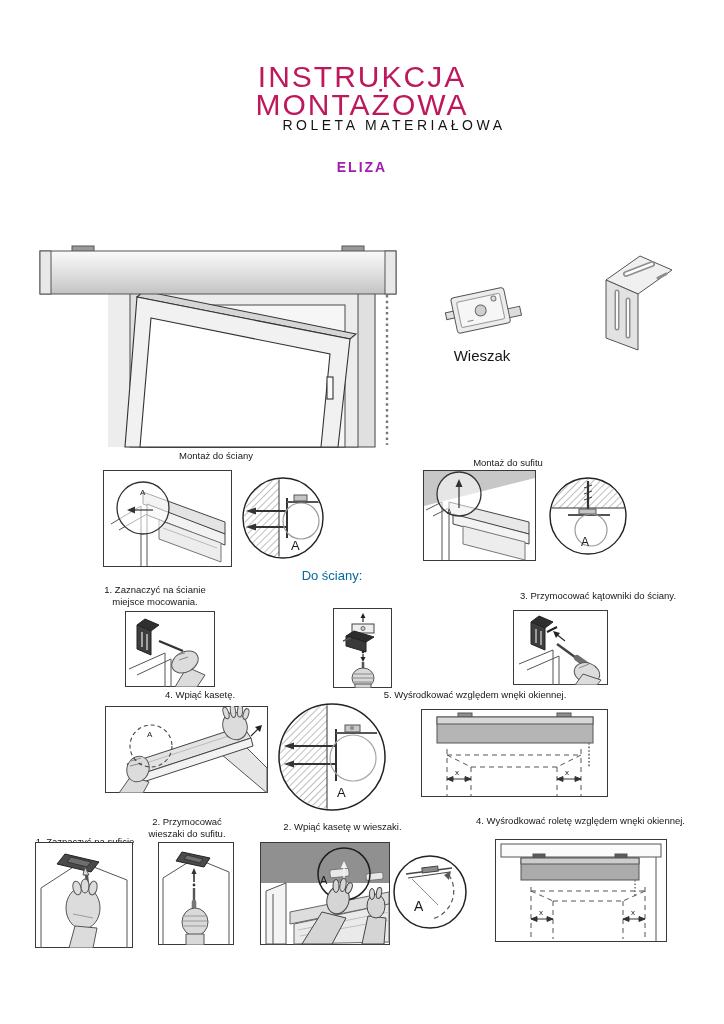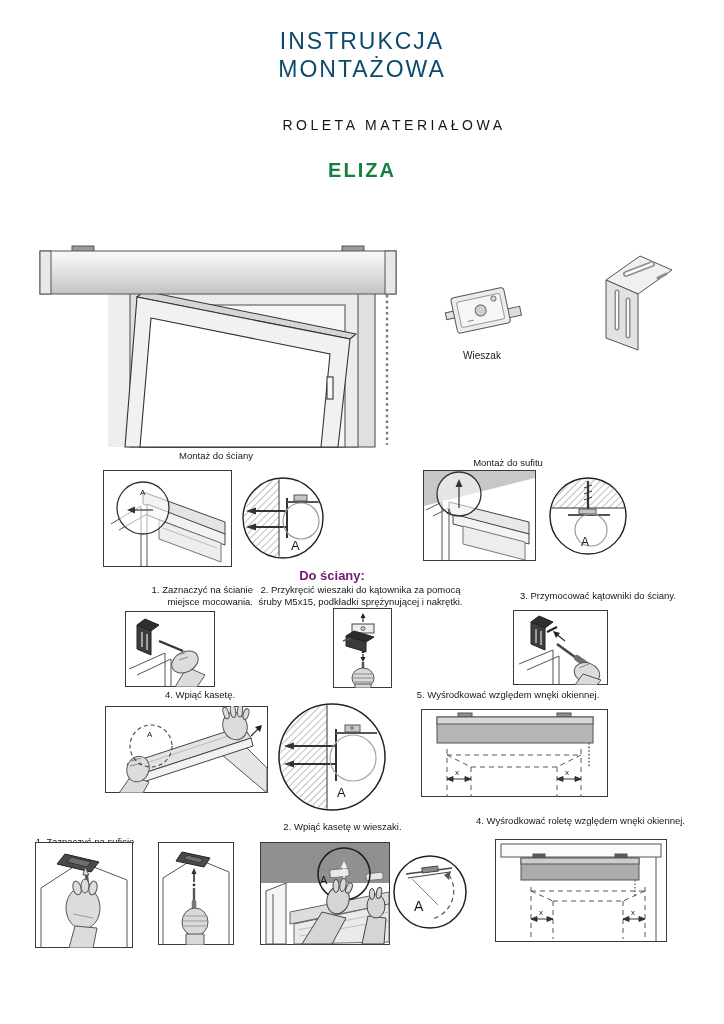--- a/index.html
+++ b/index.html
@@ -4,27 +4,27 @@
 <style>
   html,body{margin:0;padding:0;background:#888;}
   .page{
     position:relative;width:724px;height:1024px;background:#ffffff;
     font-family:"Liberation Sans","DejaVu Sans",sans-serif;color:#111;
     margin:0 auto;overflow:hidden;
   }
   .abs{position:absolute;}
   .center{text-align:center;}
   .pre{white-space:pre-line;}
-  .doc-title{font-size:23px;line-height:28px;letter-spacing:2px;color:#0c4a6e;}
+  .doc-title{font-size:30px;line-height:28px;letter-spacing:2px;color:#be185d;margin-top:36px;}
   .doc-subtitle{font-size:14px;letter-spacing:3.5px;color:#151515;}
-  .doc-product{font-size:20px;font-weight:bold;letter-spacing:2px;color:#15803d;text-align:center;}
+  .doc-product{font-size:14px;font-weight:bold;letter-spacing:2px;color:#a21caf;text-align:center;}
   .caption{font-size:9.5px;line-height:11.5px;color:#161616;}
-  .part-label{font-size:10px;line-height:11.5px;color:#161616;}
+  .part-label{font-size:15px;line-height:11.5px;color:#161616;}
   .panel-title{font-size:9.5px;color:#161616;}
-  .section-heading{font-size:13px;font-weight:bold;color:#701a75;}
+  .section-heading{font-size:13px;font-weight:normal;color:#0369a1;}
   svg{display:block;}
   svg text{font-family:"Liberation Sans","DejaVu Sans",sans-serif;fill:#1a1a1a;}
 </style>
 </head>
 <body>
 
 <div class="page">
 
   <div class="abs center doc-title pre" style="left:0;top:27;width:724px;top:27px;">INSTRUKCJA
 MONTAŻOWA</div>
@@ -188,24 +188,22 @@
       <g>
         <rect x="31" y="33" width="17" height="5" fill="#c4c4c4" stroke="#555"></rect>
         <line x1="20" y1="39" x2="62" y2="39" stroke="#555" stroke-width="2"></line>
         <circle cx="43" cy="54" r="16" fill="none" stroke="#9a9a9a" stroke-width="1.2"></circle>
       </g>
     </g>
     <text x="33" y="70" font-size="12">A</text>
   </svg>
 
   <div class="abs center section-heading" style="left:232px;top:568px;width:200px;">Do ściany:</div>
-  <div class="abs center caption pre" style="left:113px;top:584px;width:140px;text-align:right;">1. Zaznaczyć na ścianie
+  <div class="abs center caption pre" style="left:85px;top:584px;width:140px;">1. Zaznaczyć na ścianie
 miejsce mocowania.</div>
-  <div class="abs center caption pre" style="left:238px;top:584px;width:245px;">2. Przykręcić wieszaki do kątownika za pomocą
-śruby M5x15, podkładki sprężynującej i nakrętki.</div>
   <div class="abs center caption" style="left:487px;top:590px;width:222px;">3. Przymocować kątowniki do ściany.</div>
 
   <svg class="abs" style="left:125px;top:611px;" width="90" height="76" viewBox="0 0 90 76">
     <rect x="0.5" y="0.5" width="89" height="75" fill="#ffffff" stroke="#3a3a3a"></rect>
     <g>
       <polygon points="12,14 26,20 34,14 20,8" fill="#2f2f2f" stroke="#222"></polygon>
       <polygon points="12,14 26,20 26,44 12,38" fill="#3d3d3d" stroke="#222"></polygon>
       <line x1="17" y1="21" x2="17" y2="36" stroke="#cfcfcf" stroke-width="1.4"></line>
       <line x1="22" y1="23" x2="22" y2="39" stroke="#cfcfcf" stroke-width="1.4"></line>
     </g>
@@ -272,21 +270,21 @@
     <line x1="44" y1="34" x2="66" y2="50" stroke="#444" stroke-width="2.6"></line>
     <line x1="64" y1="48" x2="78" y2="58" stroke="#6e6e6e" stroke-width="6" stroke-linecap="round"></line>
     <g stroke="#555">
       <ellipse cx="74" cy="63" rx="13" ry="10" transform="rotate(20 74 63)" fill="#dcdcdc"></ellipse>
       <polygon points="62,75 70,64 88,70 84,75" fill="#dcdcdc"></polygon>
       <line x1="66" y1="58" x2="76" y2="54" stroke="#888"></line>
     </g>
   </svg>
 
   <div class="abs center caption" style="left:140px;top:689px;width:120px;">4. Wpiąć kasetę.</div>
-  <div class="abs center caption" style="left:398px;top:689px;width:220px;">5. Wyśrodkować względem wnęki okiennej.</div>
+  <div class="abs center caption" style="left:365px;top:689px;width:220px;">5. Wyśrodkować względem wnęki okiennej.</div>
 
   <svg class="abs" style="left:105px;top:706px;" width="163" height="87" viewBox="0 0 163 87">
     <rect x="0.5" y="0.5" width="162" height="86" fill="#ffffff" stroke="#3a3a3a"></rect>
     <g stroke="#555">
       <polygon points="162,87 116,48 138,38 162,62" fill="#e6e6e6"></polygon>
     </g>
     <g stroke="#444">
       <polygon points="22,58 138,20 146,32 30,70" fill="#e3e3e3"></polygon>
       <line x1="26" y1="62" x2="142" y2="24" stroke="#bbbbbb"></line>
       <polygon points="30,70 146,32 148,40 32,78" fill="#f2f2f2"></polygon>
@@ -373,20 +371,22 @@
     <g stroke="#333">
       <line x1="136" y1="70" x2="160" y2="70"></line>
       <polygon points="136,70 142,67.6 142,72.4" fill="#333"></polygon>
       <polygon points="160,70 154,67.6 154,72.4" fill="#333"></polygon>
       <text x="144" y="66" font-size="8" stroke="none">x</text>
     </g>
   </svg>
 
   <div class="abs center caption pre" style="left:20px;top:816px;width:130px;margin-top:20px;">1. Zaznaczyć na suficie
 miejsce mocowania.</div>
+  <div class="abs center caption pre" style="left:122px;top:816px;width:130px;">2. Przymocować
+wieszaki do sufitu.</div>
   <div class="abs center caption" style="left:255px;top:821px;width:175px;">2. Wpiąć kasetę w wieszaki.</div>
   <div class="abs center caption" style="left:468px;top:815px;width:225px;">4. Wyśrodkować roletę względem wnęki okiennej.</div>
 
   <svg class="abs" style="left:35px;top:842px;" width="98" height="106" viewBox="0 0 98 106">
     <rect x="0.5" y="0.5" width="97" height="105" fill="#ffffff" stroke="#3a3a3a"></rect>
     <g stroke="#555" fill="none">
       <polyline points="6,46 46,20 92,38"></polyline>
       <polyline points="6,106 6,46"></polyline>
       <polyline points="92,106 92,38"></polyline>
     </g>

